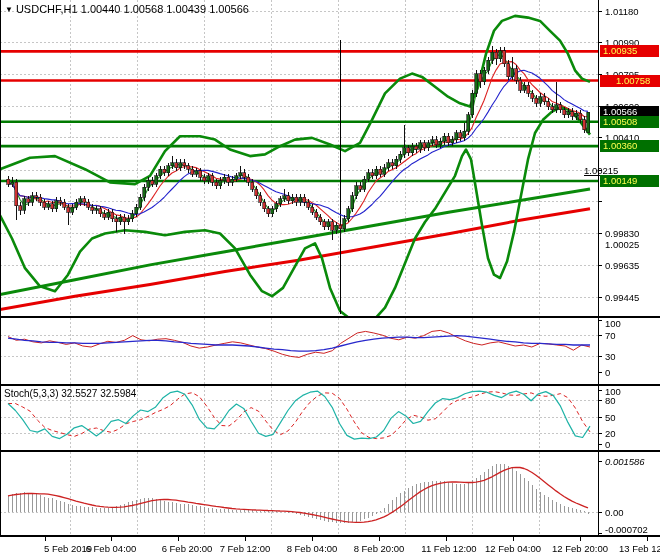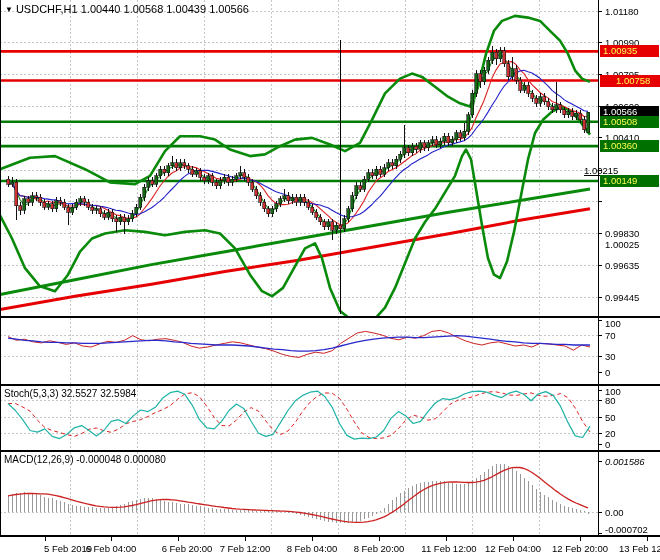--- a/index.html
+++ b/index.html
@@ -572,21 +572,20 @@
     </div>
 
   <div class="vaxis-line"></div>
   <div class="left-border"></div>
 
   <div class="title-row">
     <span class="tri">▼</span><span>USDCHF,H1 1.00440 1.00568 1.00439 1.00566</span>
   </div>
 
   <div class="ind-label" style="top:388px;">Stoch(5,3,3) 32.5527 32.5984</div>
-  <div class="ind-label" style="top:454px;">MACD(12,26,9) -0.000048 0.000080</div>
 <div class="ax-tick" style="left: 598px; top: 10.5px;"></div>
     <div class="ax-label" style="left: 605px; top: 5.5px;">1.01180</div>
     <div class="ax-tick" style="left: 598px; top: 41.8199px;"></div>
     <div class="ax-label" style="left: 605px; top: 36.8199px;">1.00990</div>
     <div class="ax-tick" style="left: 598px; top: 73.964px;"></div>
     <div class="ax-label" style="left: 605px; top: 68.964px;">1.00795</div>
     <div class="ax-tick" style="left: 598px; top: 106.108px;"></div>
     <div class="ax-label" style="left: 605px; top: 101.108px;">1.00600</div>
     <div class="ax-tick" style="left: 598px; top: 137.428px;"></div>
     <div class="ax-label" style="left: 605px; top: 132.428px;">1.00410</div>

